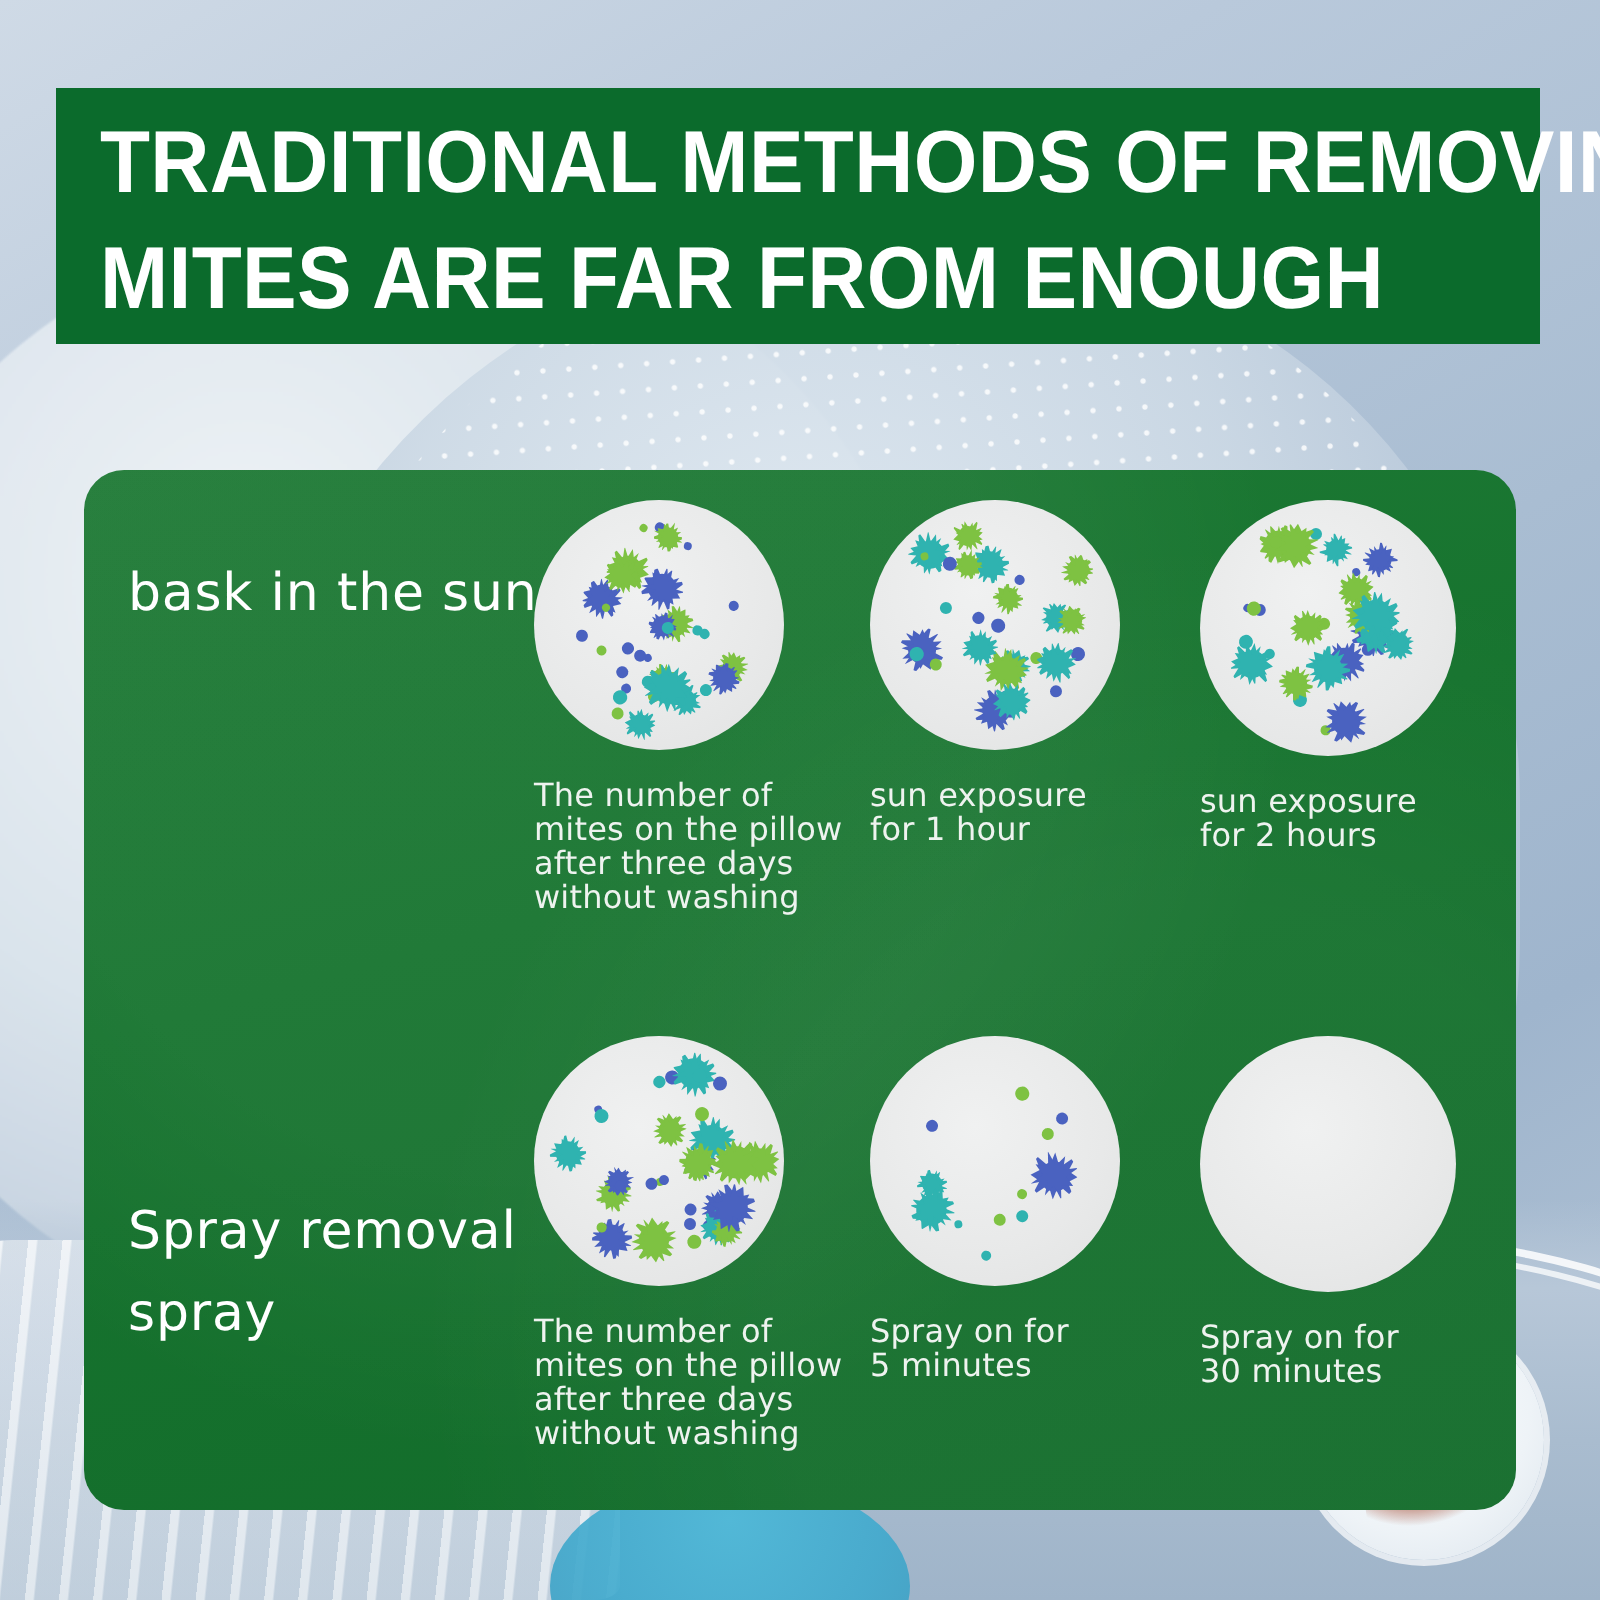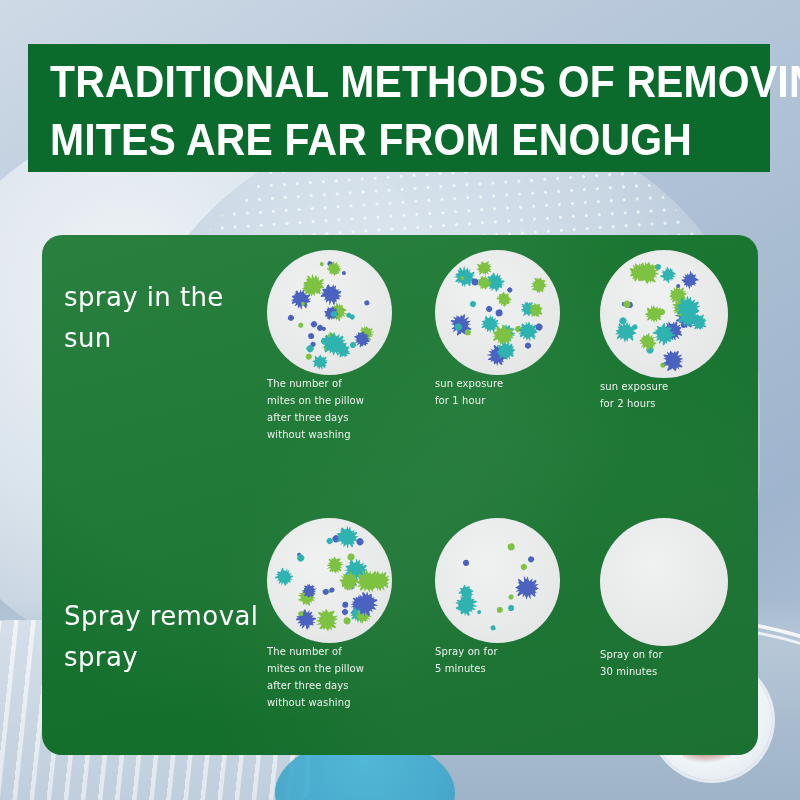--- a/index.html
+++ b/index.html
@@ -228,24 +228,25 @@
     width: 125px;
     height: 125px;
     margin-left: 3px;
     border-radius: 50%;
     background: radial-gradient(circle at 42% 36%, #f0f1f1 0%, #e8e9e9 60%, #e1e2e2 100%);
     overflow: hidden;
   }
   .cell.c2 .dish { width: 128px; height: 128px; }
 
   .caption {
+    margin-top: 14px;
     margin-left: 3px;
     color: #eef3ef;
     font-family: "DejaVu Sans", sans-serif;
-    font-size: 10px;
+    font-size: 16px;
     line-height: 17px;
     letter-spacing: .1px;
     white-space: pre-line;
   }
 
   
   .mite {
     position: absolute;
     border-radius: 50%;
     transform: translate(-50%, -50%);
@@ -288,21 +289,21 @@
 
   <div id="title-banner">
     <div class="line">TRADITIONAL METHODS OF REMOVING</div>
     <div class="line">MITES ARE FAR FROM ENOUGH</div>
   </div>
 
   <div id="main-panel">
     <div class="panel-texture"></div>
 
     <div class="panel-row row-top">
-      <div class="row-label">spray in
+      <div class="row-label">bask in
 the sun</div>
 
       <div class="cell c0">
         <div class="dish">
             <span class="mite spiky" style="left: 64.0957px; top: 88.734px; width: 9.52533px; height: 9.52533px; background: rgb(126, 194, 66); transform: translate(-50%, -50%) rotate(305deg);"></span>
             <span class="mite spiky" style="left: 98.9422px; top: 84.0931px; width: 10.4961px; height: 10.4961px; background: rgb(126, 194, 66); transform: translate(-50%, -50%) rotate(97deg);"></span>
             <span class="mite" style="left: 43.6084px; top: 85.5409px; width: 6.24629px; height: 6.24629px; background: rgb(74, 98, 192); transform: translate(-50%, -50%) rotate(172deg);"></span>
             <span class="mite spiky" style="left: 47.0098px; top: 34.9642px; width: 14.1298px; height: 14.1298px; background: rgb(126, 194, 66); transform: translate(-50%, -50%) rotate(13deg);"></span>
             <span class="mite" style="left: 56.6299px; top: 79.2014px; width: 4.17522px; height: 4.17522px; background: rgb(74, 98, 192); transform: translate(-50%, -50%) rotate(333deg);"></span>
             <span class="mite" style="left: 77.3937px; top: 22.5073px; width: 4.16508px; height: 4.16508px; background: rgb(74, 98, 192); transform: translate(-50%, -50%) rotate(279deg);"></span>

